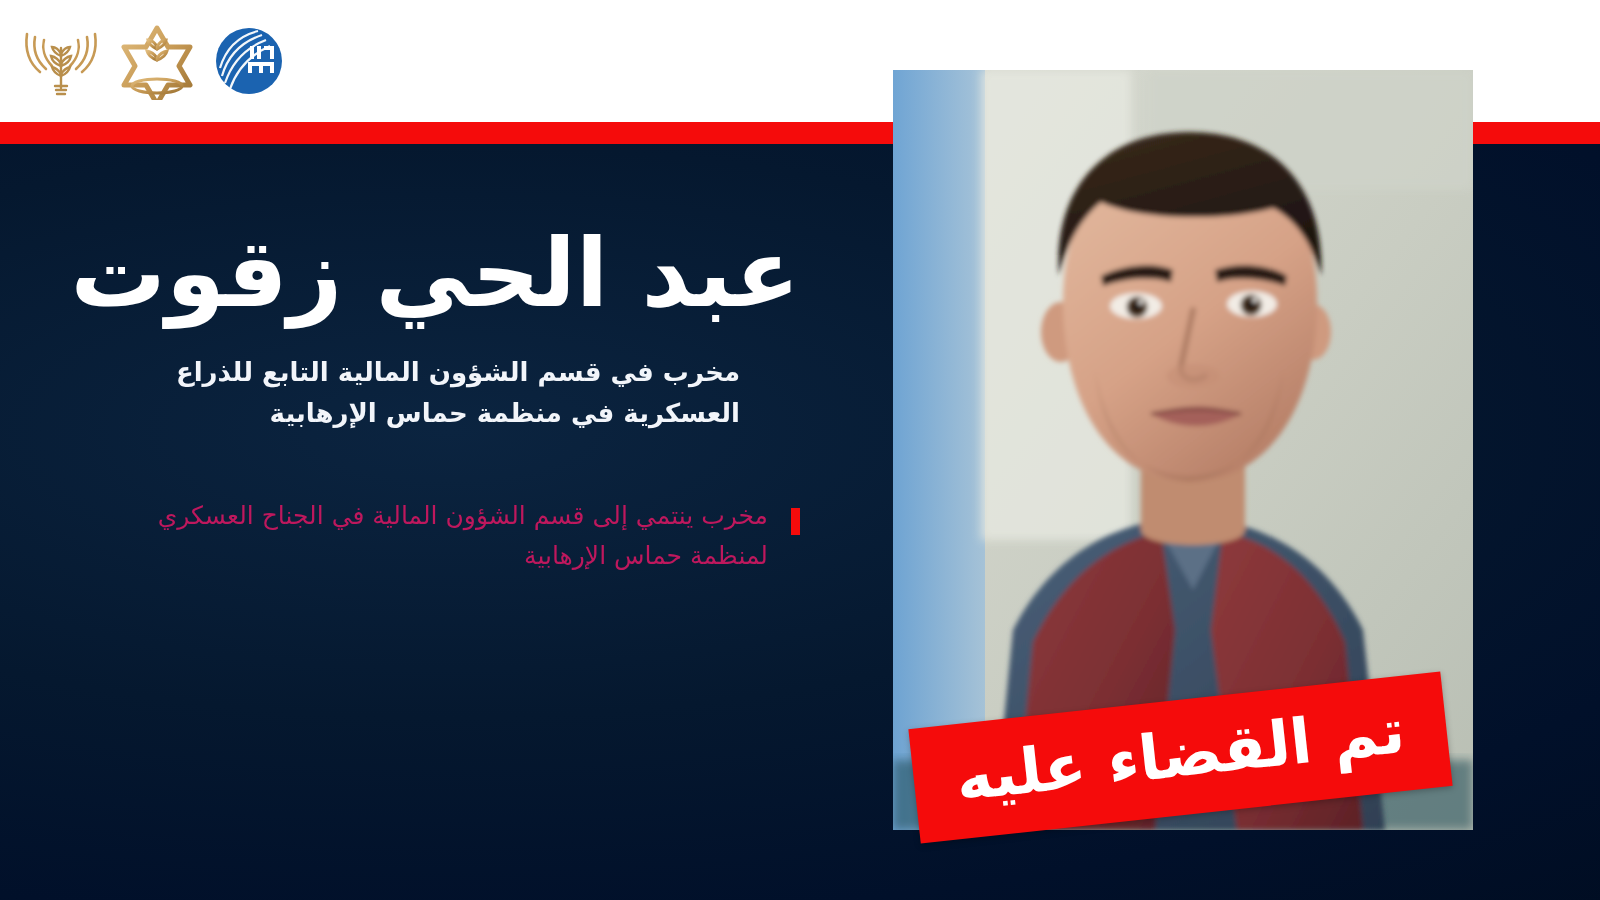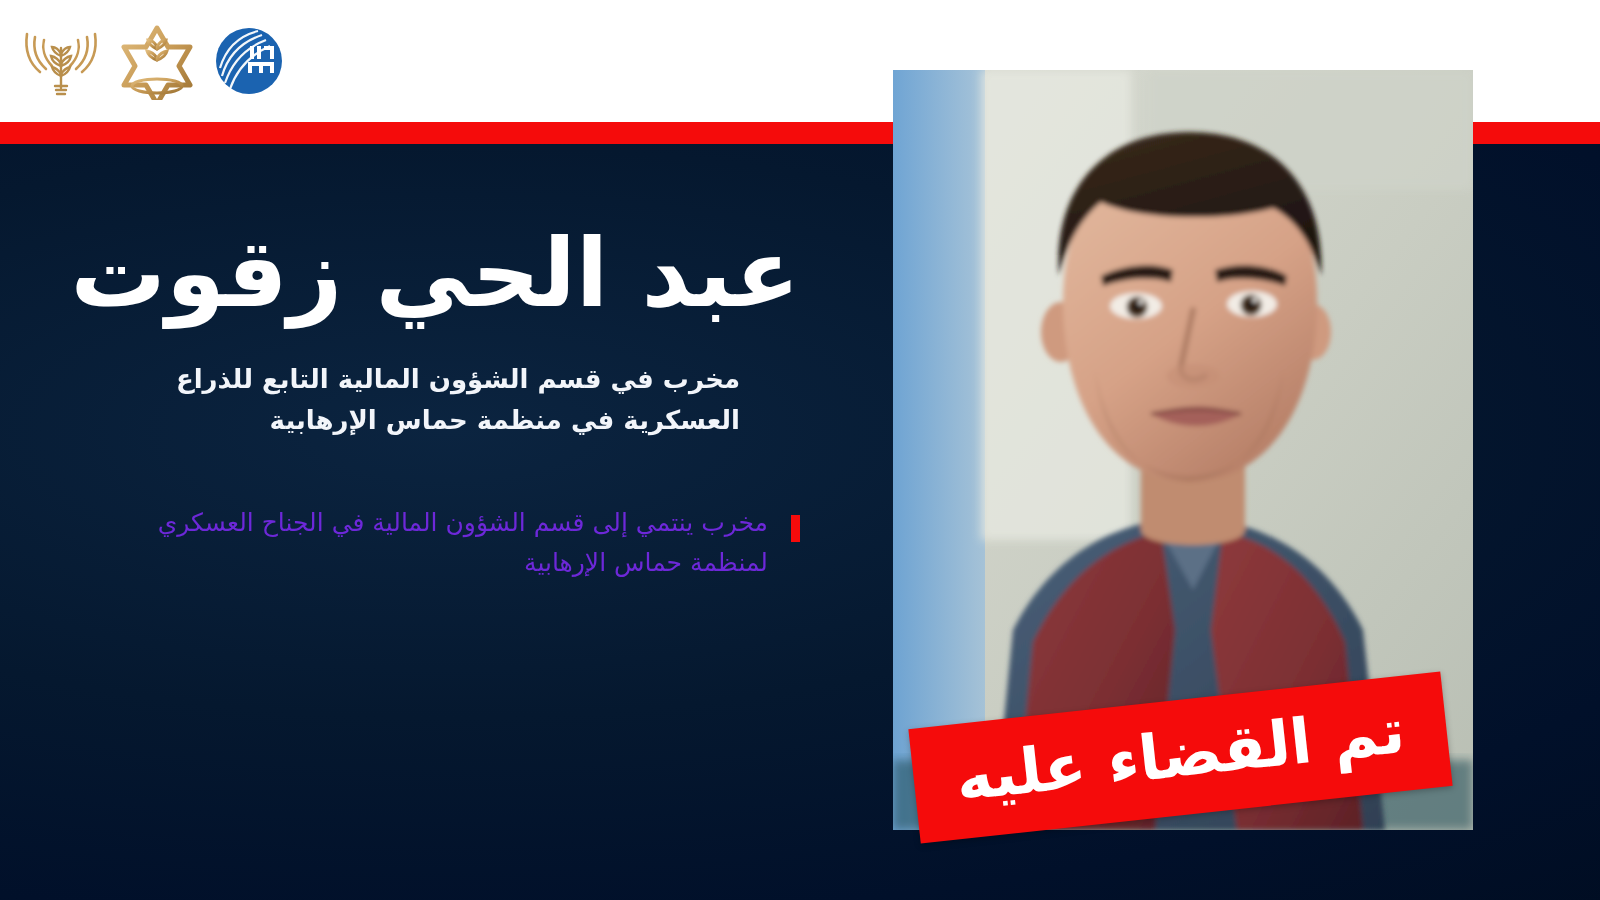--- a/index.html
+++ b/index.html
@@ -60,40 +60,40 @@
     margin-top:78px;
     font-size:95px;
     line-height:1.08;
     font-weight:bold;
     letter-spacing:0px;
     color:#ffffff;
     white-space:nowrap;
   }
 
   .person-role{
-    margin-top:34px;
+    margin-top:27px;
     margin-right:60px;
     font-size:26px;
     line-height:1.58;
     font-weight:bold;
     color:#f2f5fa;
   }
 
   .bullet-list{
     margin-top:62px;
     list-style:none;
   }
   .bullet-item{
     position:relative;
     margin-bottom:38px;
     padding-right:32px;
     margin-right:0px;
     font-size:25px;
     line-height:1.6;
-    color:#6d28d9;
+    color:#be185d;
     font-weight:normal;
   }
   .bullet-marker{
     position:absolute;
     right:0px; top:12px;
     width:9px; height:27px;
     background:#f50b0b;
     display:block;
   }
 

